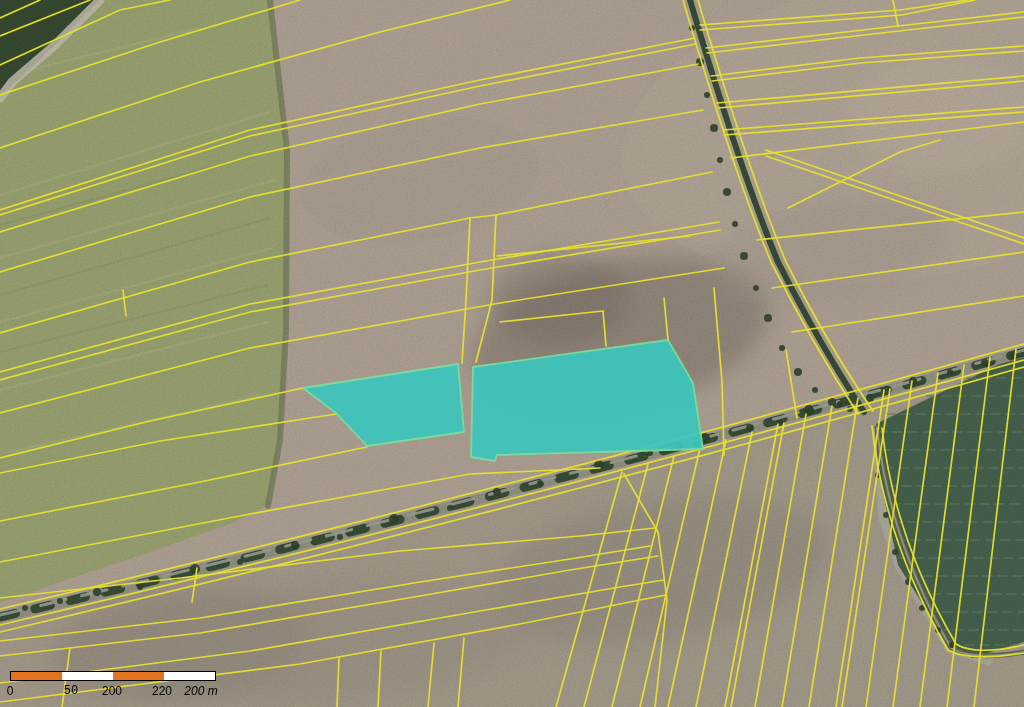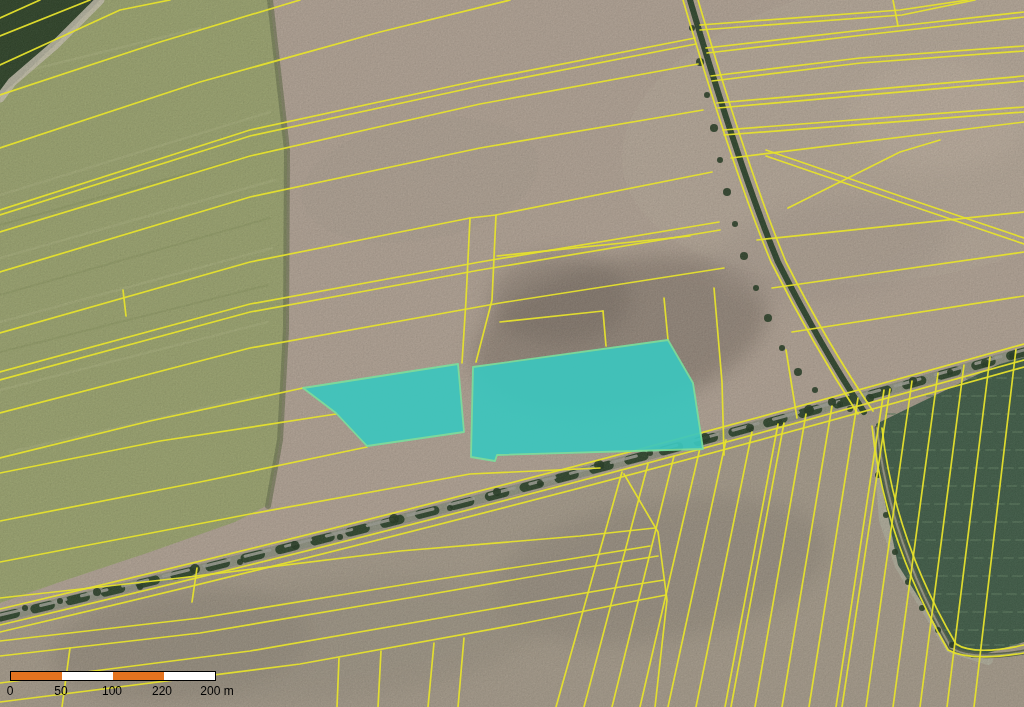--- a/index.html
+++ b/index.html
@@ -267,19 +267,19 @@
 
   <div class="scalebar">
     <div class="bar" id="scalebar-bar">
         <span style="width: 51px; background: rgb(228, 115, 31);"></span>
         <span style="width: 51px; background: rgb(255, 255, 255);"></span>
         <span style="width: 51px; background: rgb(228, 115, 31);"></span>
         <span style="width: 51px; background: rgb(255, 255, 255);"></span>
       </div>
     <div class="labels">
       <span style="left: 0px;">0</span>
-      <span style="left: 51px;">50</span>
-      <span style="left: 102px;">100</span>
+      <span style="left: 61px; font-family: Liberation Mono, monospace;">50</span>
+      <span style="left: 102px;">200</span>
       <span style="left: 152px;">220</span>
-      <span style="left: 207px;">200 m</span>
+      <span style="left: 191px; font-style: italic;">200 m</span>
     </div>
   </div>
 </div>
 
 </body></html>

